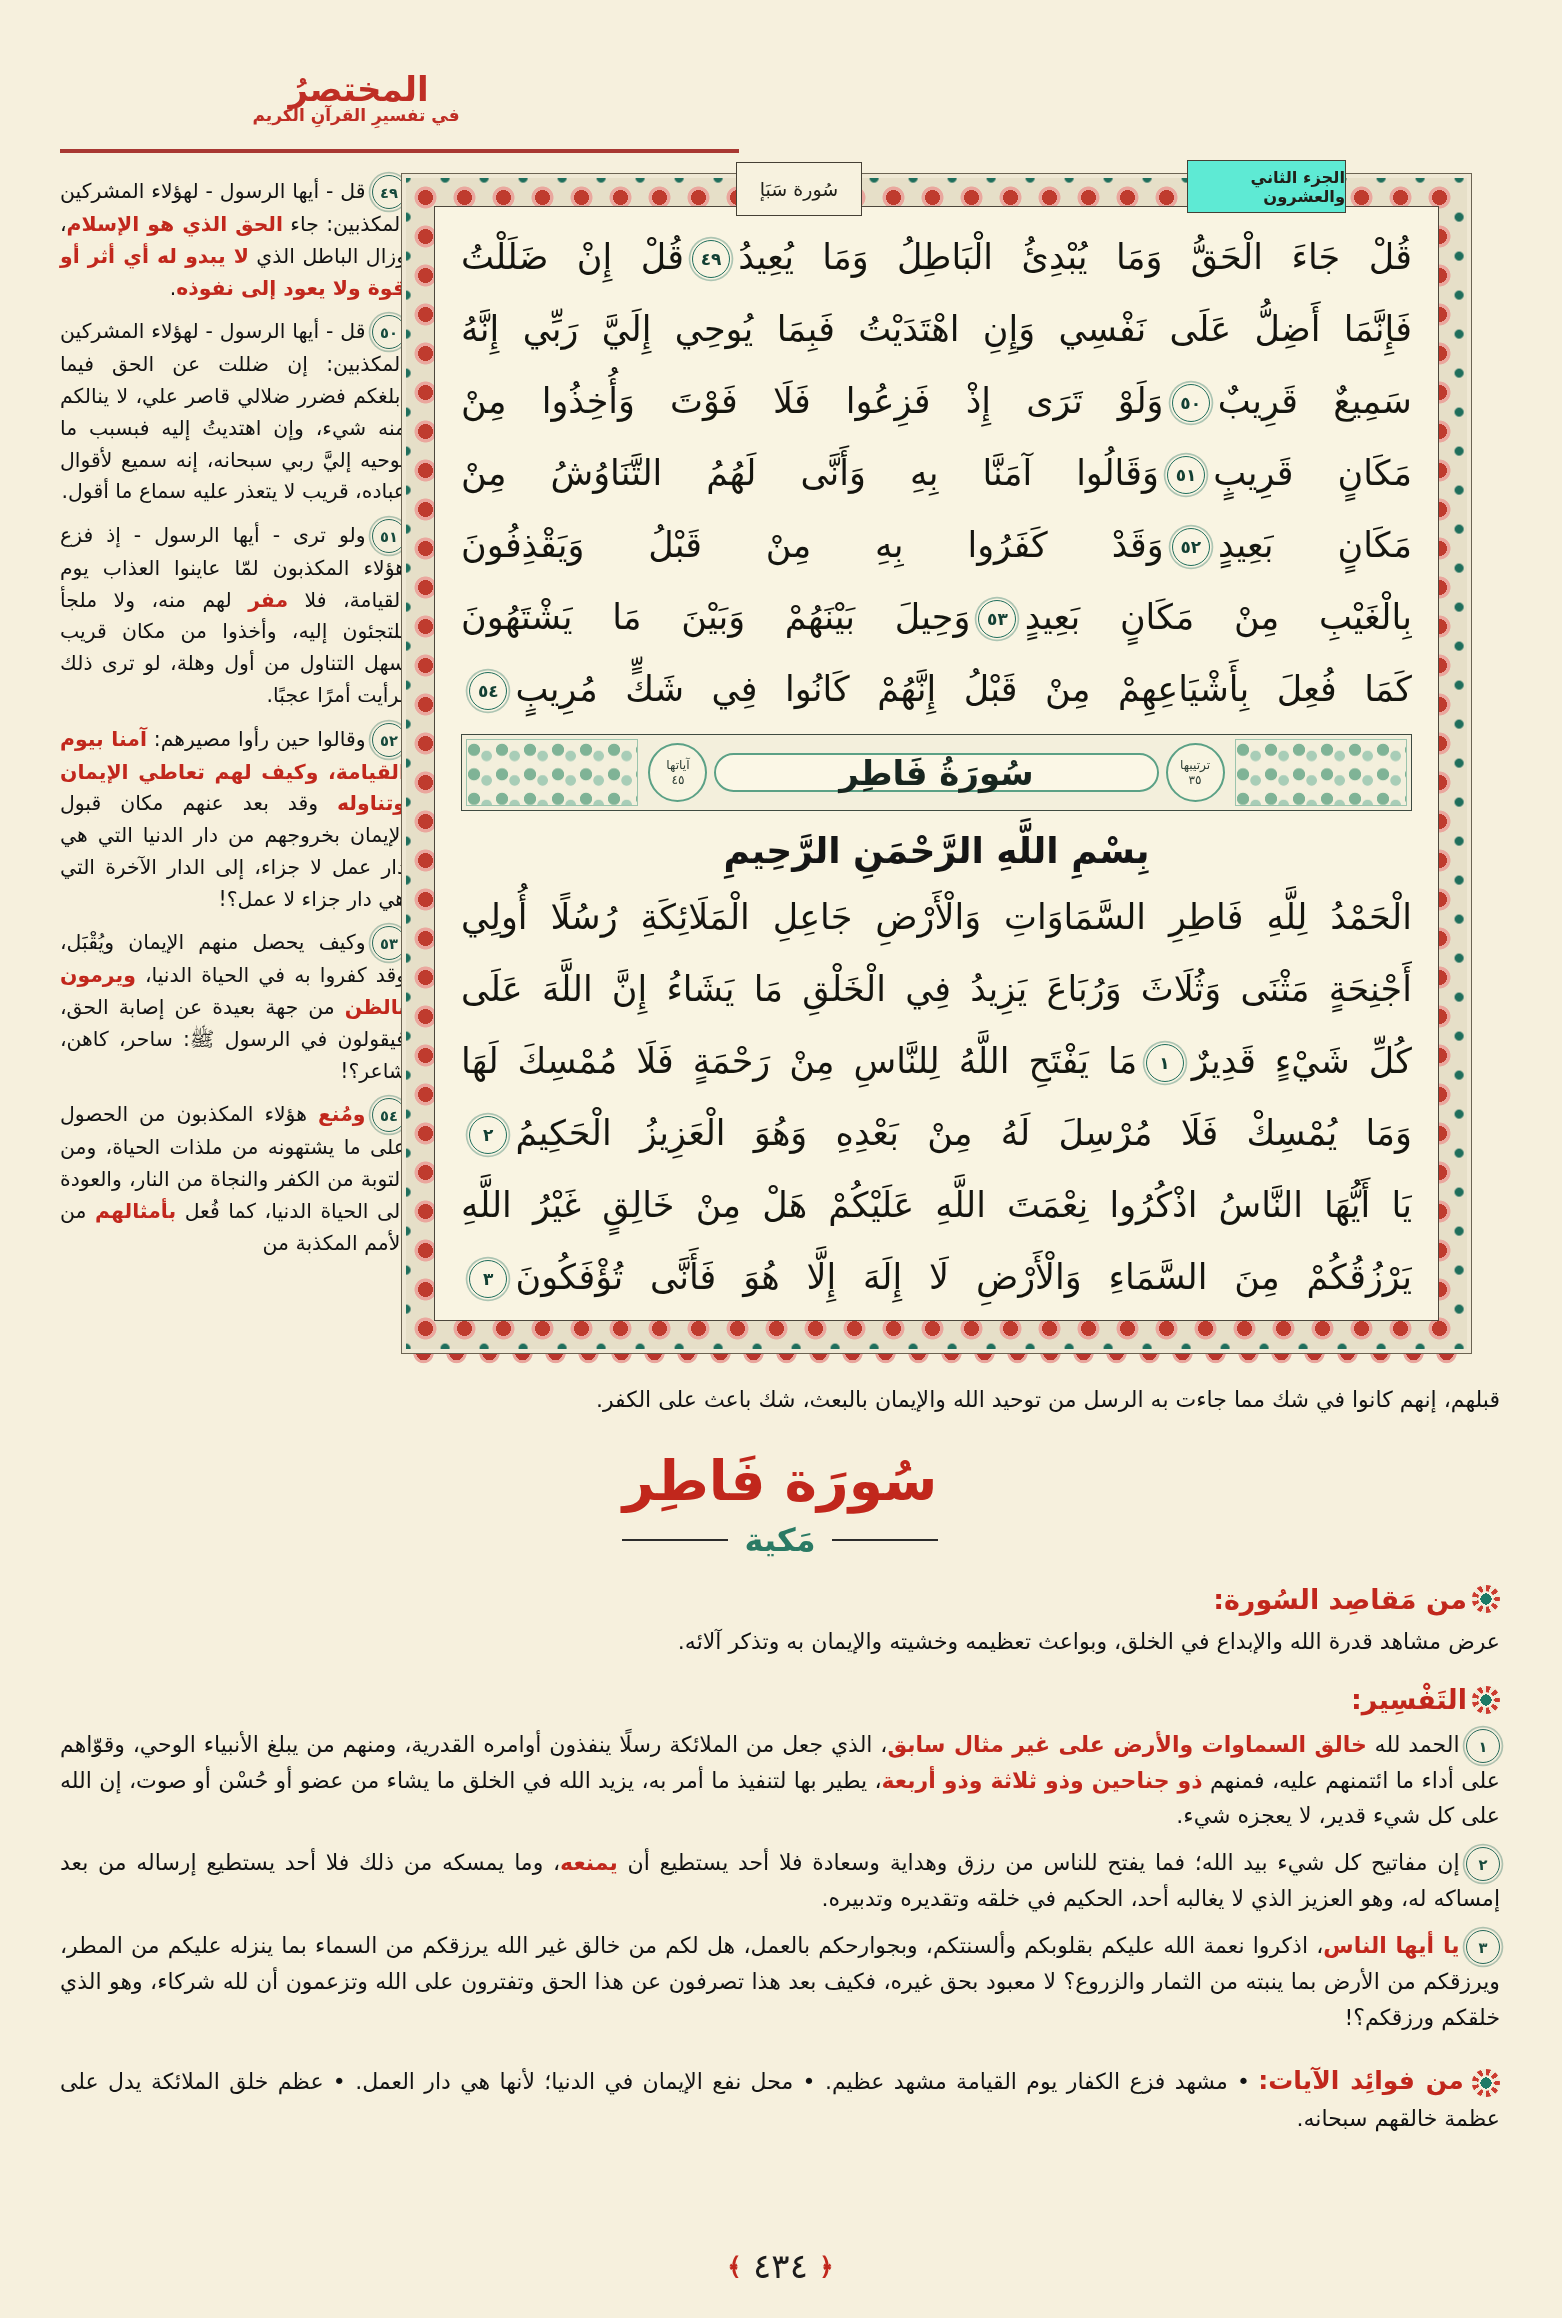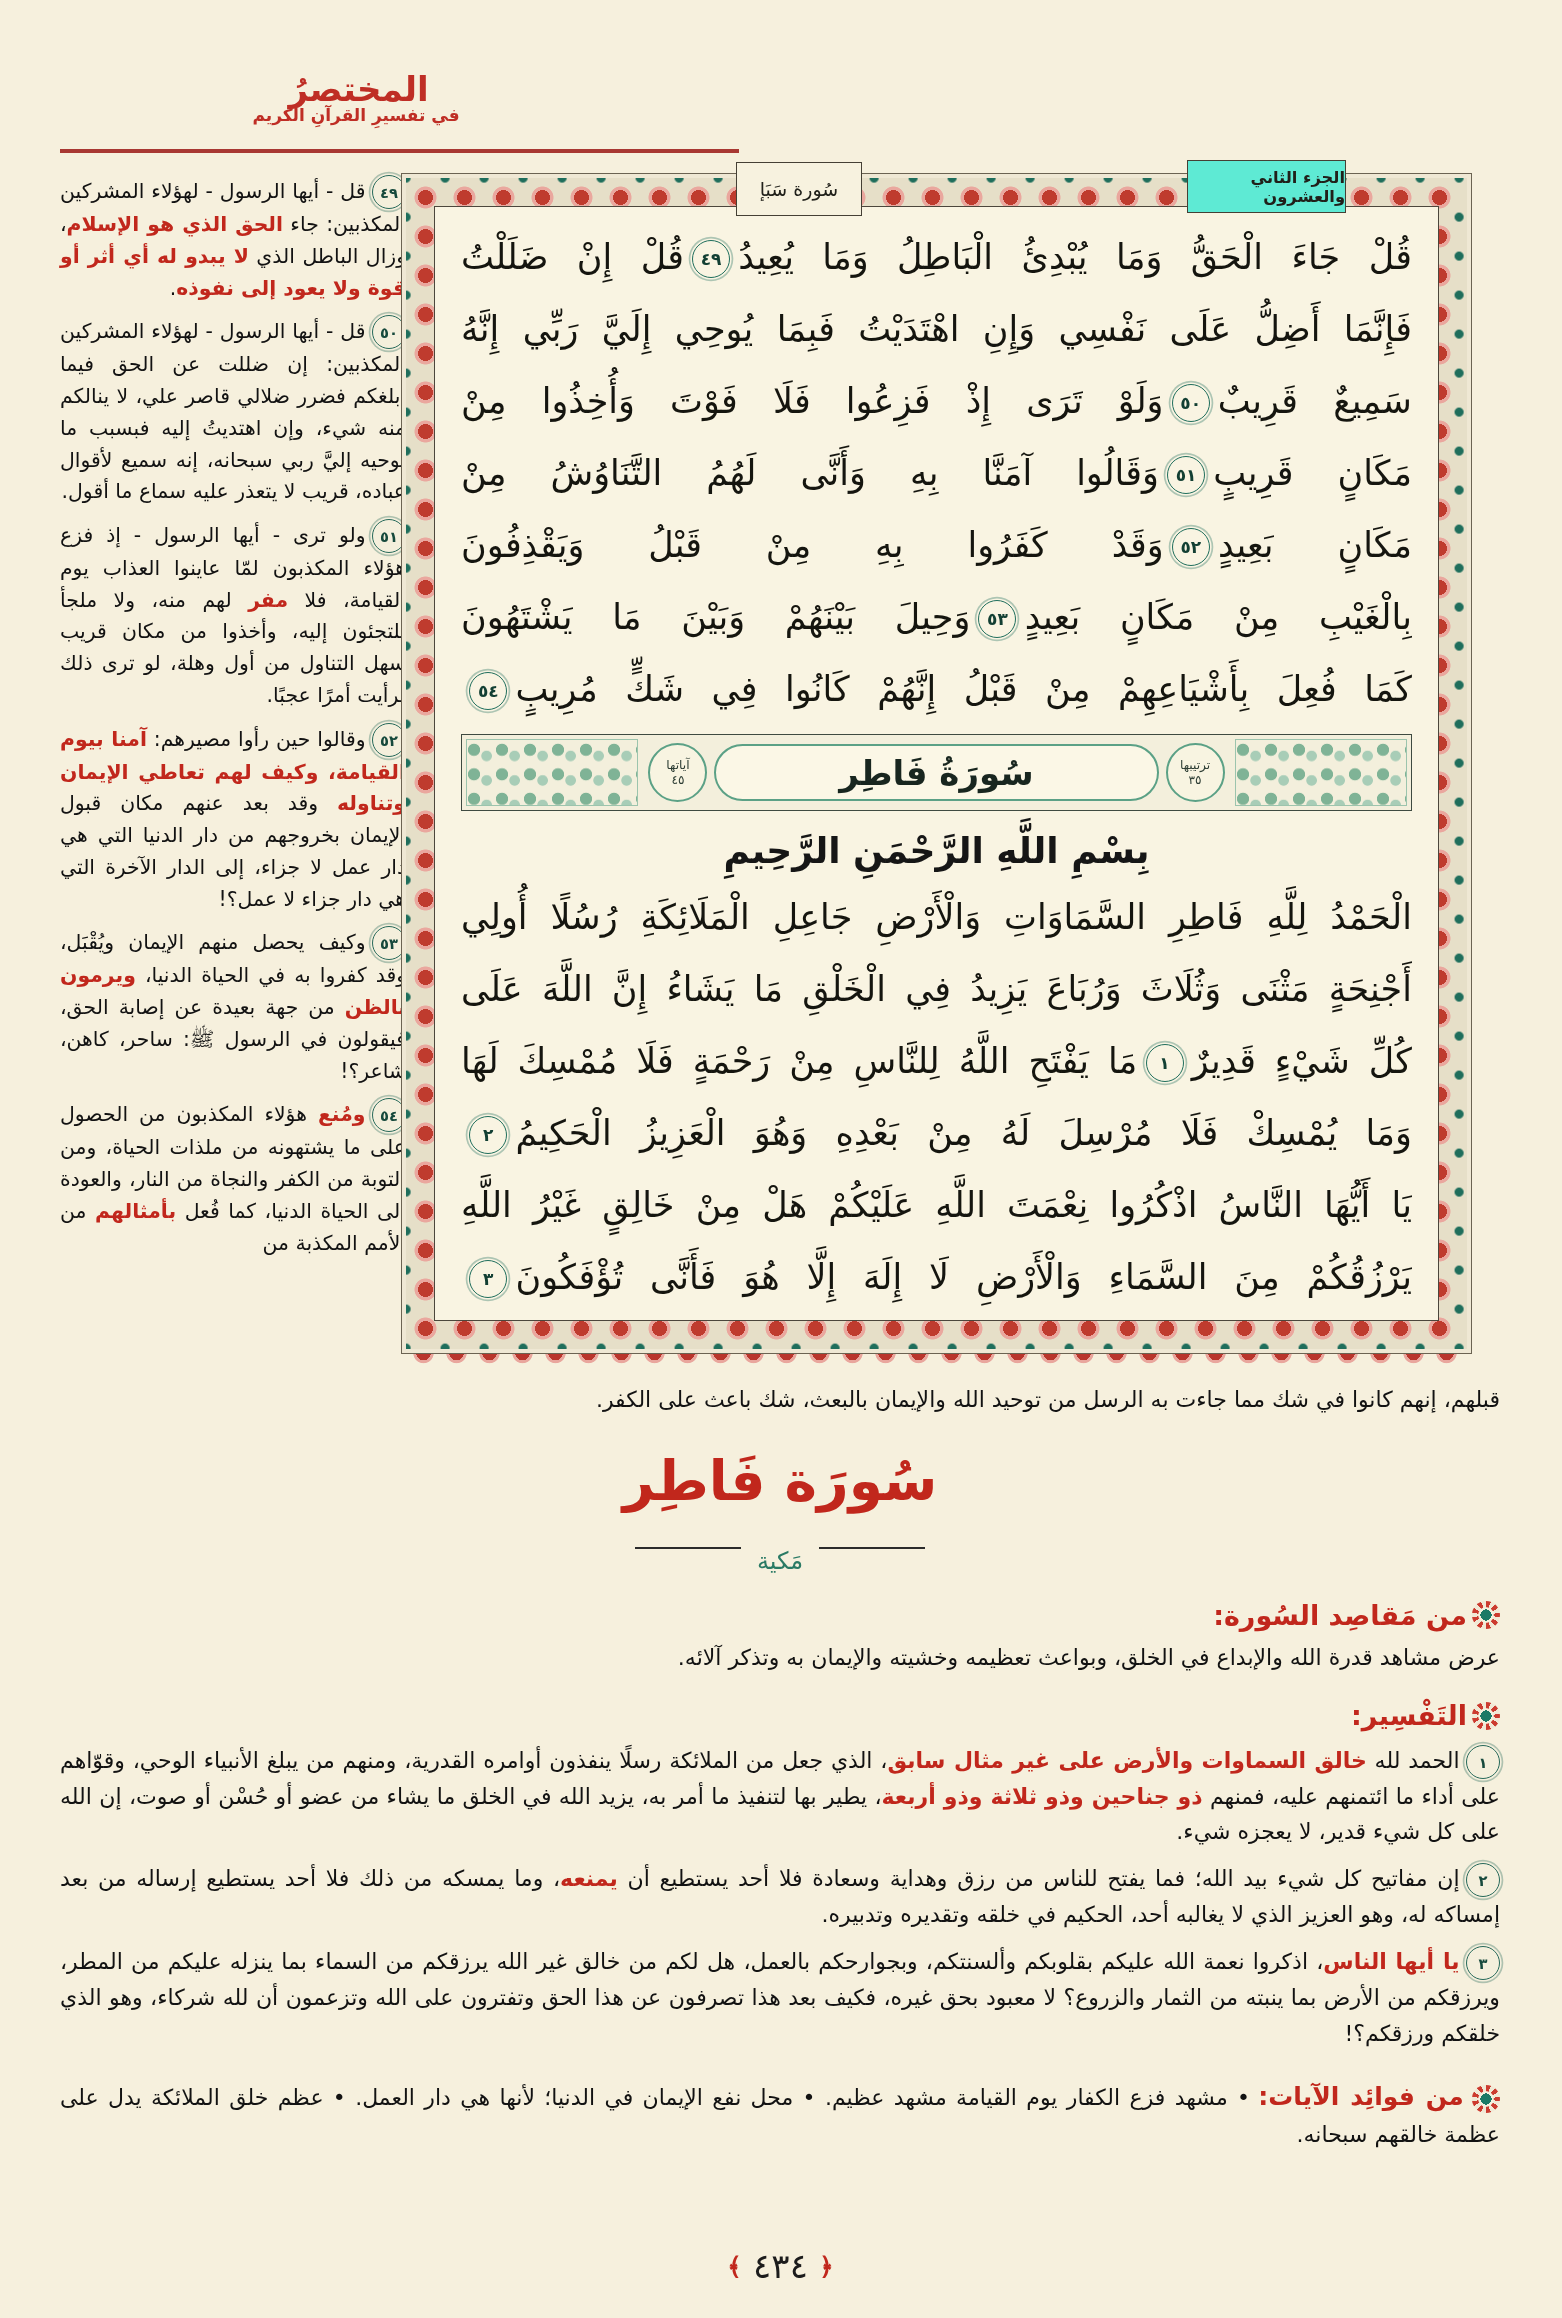--- a/index.html
+++ b/index.html
@@ -34,21 +34,21 @@
   .fatir-band{height:75px;margin:6.5px 0;border:1.6px solid #3f4a41;background:#f3efdc;
     display:flex;align-items:stretch;flex:0 0 auto;}
   .scrollpat{flex:1;margin:4.1px;border:0.8px solid #9cc4ad;
     background-image:
       radial-gradient(circle at 25% 40%, #7fb396 0 5.7px, rgba(0,0,0,0) 6.5px),
       radial-gradient(circle at 70% 65%, #a8cdb7 0 4.9px, rgba(0,0,0,0) 5.7px);
     background-size:28px 24.5px;}
   .medal{width:59px;height:59px;align-self:center;margin:0 6.5px;border:2.4px solid #5ba186;border-radius:50%;
     background:#f8f4e1;display:flex;flex-direction:column;align-items:center;justify-content:center;
     font-size:12.2px;color:#2c3c33;line-height:1.15;box-sizing:border-box;}
-  .cartouche{flex:2.6;height:57px;align-self:center;border:2.4px solid #5ba186;border-radius:29px;
+  .cartouche{flex:2.6;height:39px;align-self:center;border:2.4px solid #5ba186;border-radius:29px;
     background:#fbf7e6;display:flex;align-items:center;justify-content:center;
     font-size:34px;font-weight:bold;color:#18261f;box-sizing:border-box;}
   .basmala{text-align:center;font-size:36px;color:#161616;height:59px;line-height:59px;font-weight:bold;}
   .fringe{position:absolute;top:1353px;left:408px;width:1058px;height:21px;z-index:0;
     background-image:radial-gradient(circle at 50% 0, #b9352c 0 7.3px, #e9a69d 7.3px 9.8px, rgba(0,0,0,0) 10.6px);
     background-size:33px 21px;background-repeat:repeat-x;}
   .juz-box{position:absolute;top:160px;left:1188px;width:157px;height:51px;z-index:3;
     border:1.6px solid #454035;background:#5eead4;display:flex;align-items:center;justify-content:center;
     font-size:16.3px;color:#20201a;font-weight:bold;}
   .saba-box{position:absolute;top:162px;left:737px;width:124px;height:52px;z-index:3;
@@ -64,21 +64,21 @@
     color:#16493c;background:#f4efdc;margin-left:6.5px;vertical-align:middle;
     box-shadow:0 0 0 1.6px #f4efdc,0 0 0 3.3px rgba(39,105,90,.35);}
   .red{color:#c1271c;font-weight:bold;}
 
   
   .bottom{position:absolute;top:1383px;left:61px;width:1440px;font-size:22px;color:#121212;}
   .cont-line{margin:0;text-align:right;line-height:1.5;}
   .fatir-head{margin-top:33px;text-align:center;}
   .fatir-title{font-size:55px;font-weight:bold;color:#c1271c;letter-spacing:1.6px;}
   .makkiyya{display:flex;align-items:center;justify-content:center;gap:16.3px;margin-top:8.2px;}
-  .makkiyya .lbl{color:#2a7a64;font-size:24px;font-weight:normal;margin-top:26px;}
+  .makkiyya .lbl{color:#2a7a64;font-size:32px;font-weight:bold;}
   .dash{width:106px;height:2.4px;background:#2b2b2b;display:inline-block;}
   .sec-head{display:flex;align-items:center;gap:5px;color:#c1271c;font-size:27px;font-weight:bold;
     margin:24.5px 0 9.8px;}
   .rosette{display:inline-block;width:28px;height:28px;border-radius:50%;flex:0 0 auto;vertical-align:middle;
     background:
       radial-gradient(circle, #1d7a66 0 5.7px, #f6f0dd 5.7px 7.3px, rgba(0,0,0,0) 8.2px),
       repeating-conic-gradient(#cc3b2f 0 20deg, #f0e8d5 20deg 40deg);}
   .body-par{margin:0;text-align:justify;line-height:1.6;}
   .titem{margin:11.4px 0;text-align:justify;line-height:1.62;}
   .fawaid{margin:24.5px 0 0;text-align:justify;line-height:1.66;}

